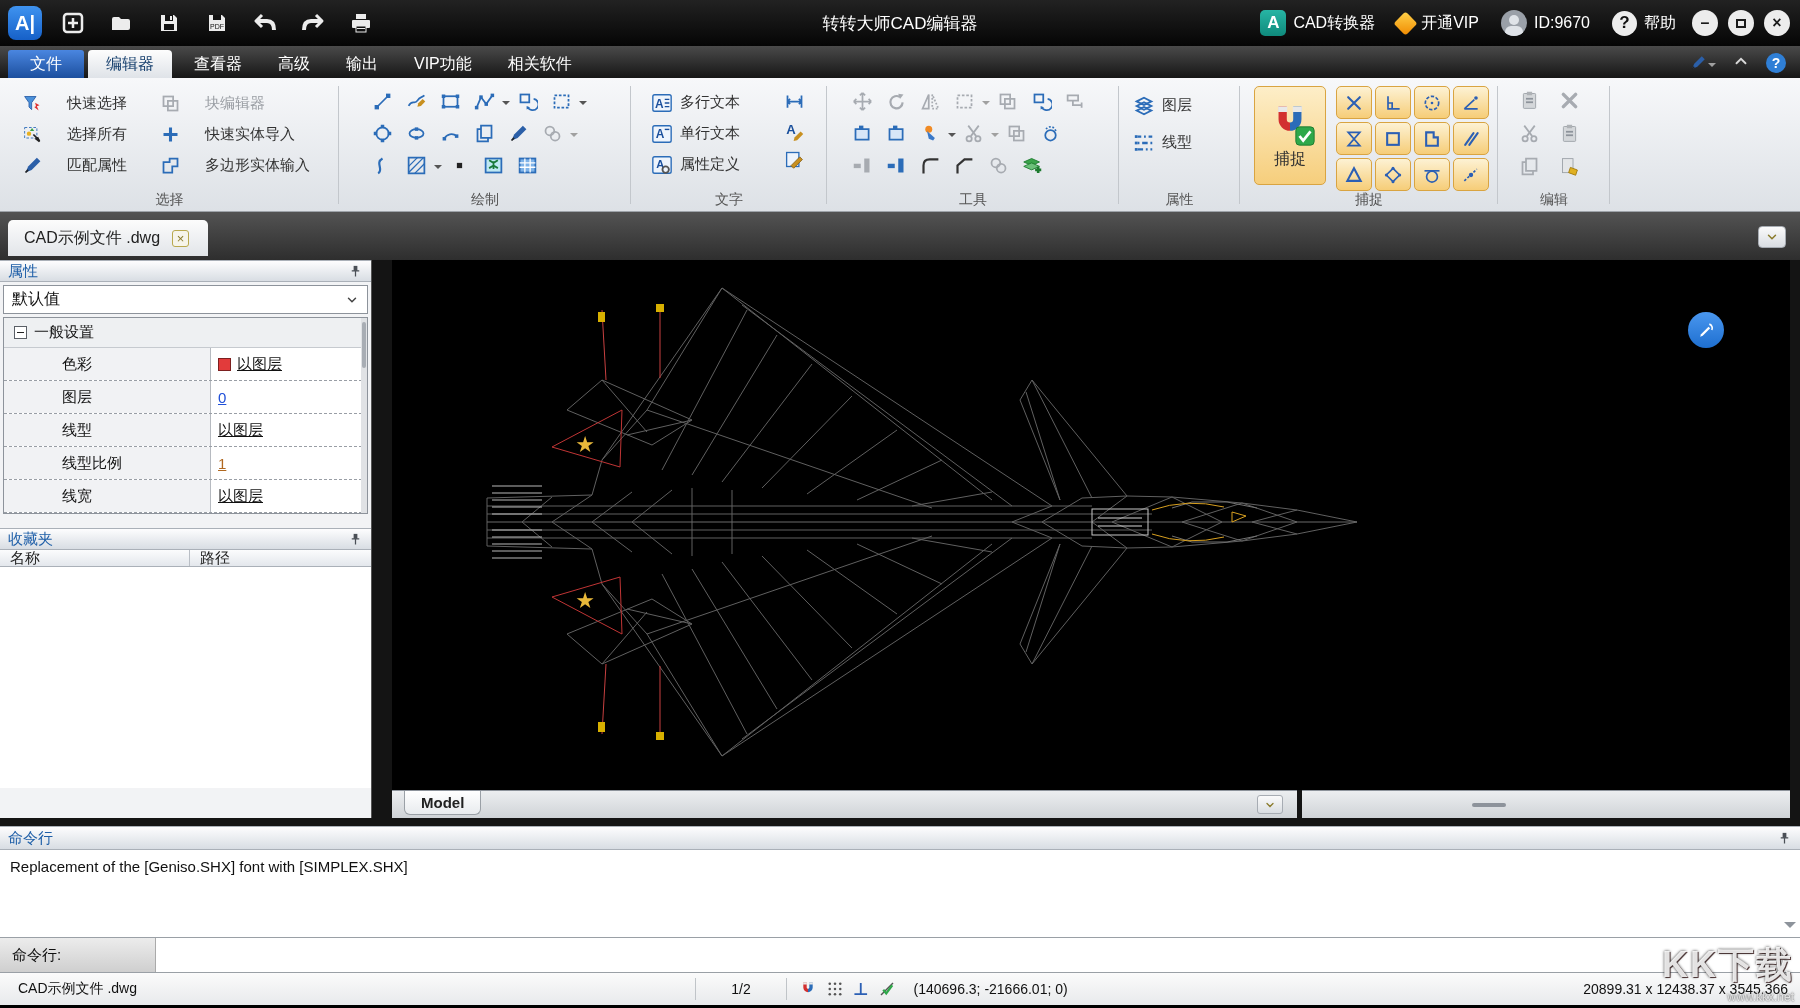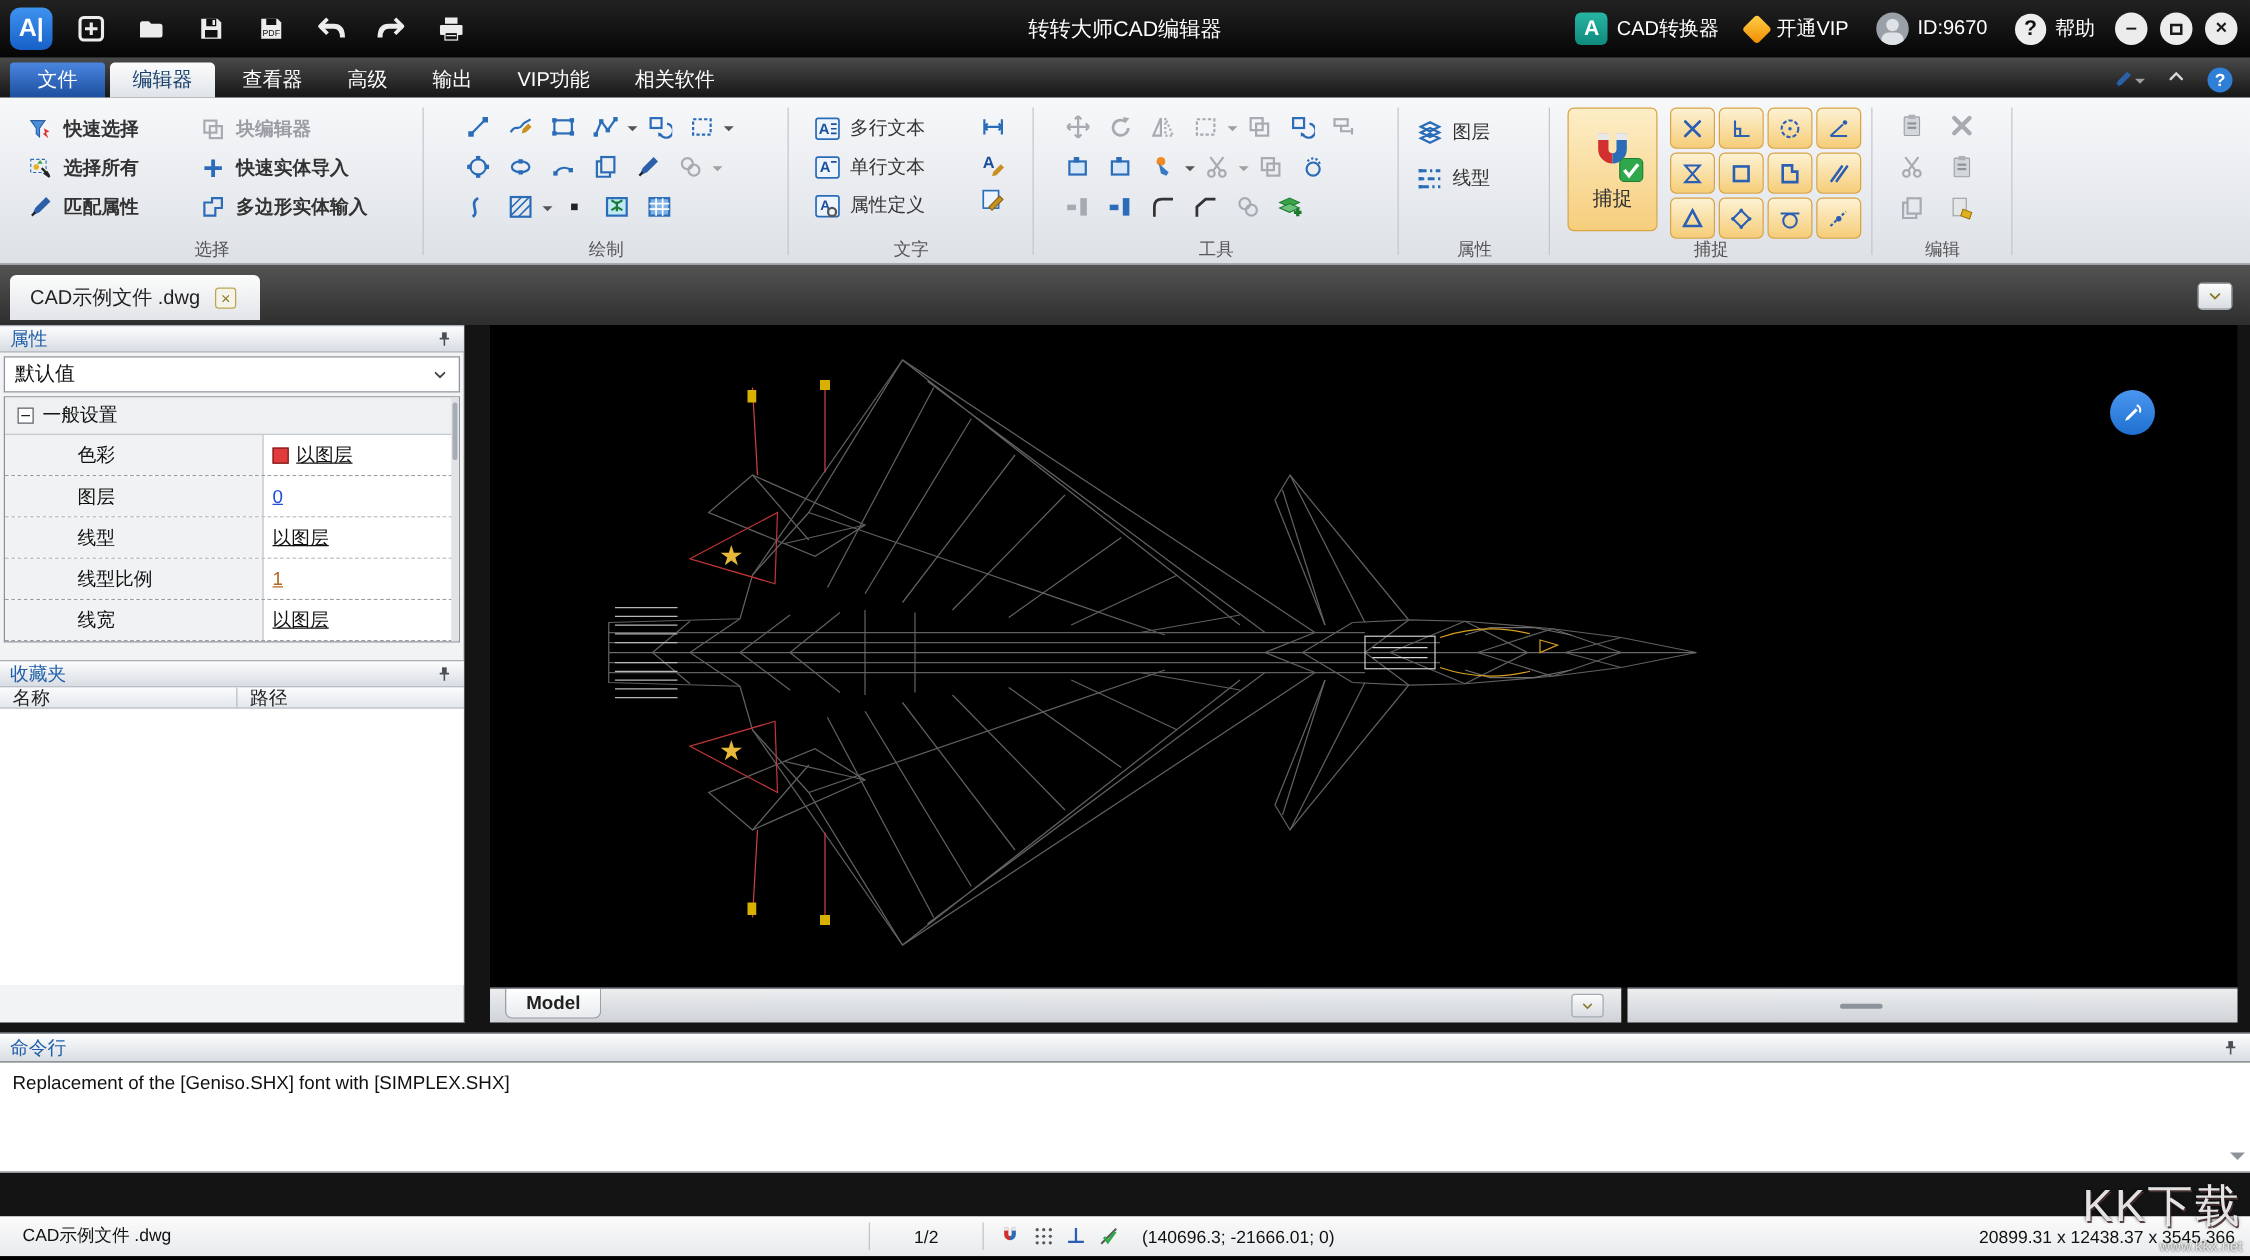--- a/index.html
+++ b/index.html
@@ -32,21 +32,21 @@
 .mtab.active{background:linear-gradient(#fdfdfd,#dfe3e8);color:#17406e;border-radius:4px 4px 0 0;margin:0 4px;}
 .menubar-right{position:absolute;right:14px;top:6px;display:flex;align-items:center;gap:16px;color:#d8d8d8;}
 .mr-q{width:20px;height:20px;border-radius:50%;background:#2f7fd6;color:#fff;font-size:14px;font-weight:bold;display:flex;align-items:center;justify-content:center;}
 .mr-ic svg{width:18px;height:18px;}
 
 
 .ribbon{position:absolute;left:0;top:78px;width:1800px;height:134px;background:linear-gradient(#f7f8fa,#dde1e6);border-bottom:1px solid #9ea3a9;}
 .grp{position:absolute;top:0;height:134px;}
 .grp:after{content:"";position:absolute;right:0;top:8px;bottom:8px;width:1px;background:#c3c7cc;}
 .grp-label{position:absolute;bottom:3px;left:0;right:0;text-align:center;font-size:14px;color:#555;}
-.selrow{display:flex;align-items:center;gap:8px;height:30px;font-size:15px;color:#333;font-weight:bold;}
+.selrow{display:flex;align-items:center;gap:24px;height:30px;font-size:15px;color:#333;}
 .selrow.dis{color:#9a9ea4;}
 .selrow svg{width:21px;height:21px;}
 .icbtn{width:34px;height:29px;display:flex;align-items:center;justify-content:center;border-radius:3px;color:#2b6cb8;}
 .icbtn svg{width:21px;height:21px;}
 .icbtn.gray{color:#a7abb1;}
 .drop{width:0;height:0;border:4px solid transparent;border-top-color:#555;margin-left:1px;margin-top:7px;}
 .icbtn.gray + .drop,.dropg{border-top-color:#a0a0a0;}
 .drawgrid{display:flex;flex-direction:column;gap:1px;padding-top:8px;padding-left:26px;}
 .drow{display:flex;align-items:center;height:31px;}
 .txtrow{display:flex;align-items:center;gap:7px;height:31px;font-size:15px;color:#333;}
@@ -115,21 +115,21 @@
 .st-page{width:90px;text-align:center;}
 .st-icons{display:flex;align-items:center;gap:9px;padding:0 12px;}
 .st-icons svg{width:18px;height:18px;}
 .st-perp{color:#2b5fb4;font-size:17px;font-weight:bold;font-family:"DejaVu Sans",sans-serif;}
 .st-coords{padding-left:6px;width:360px;}
 .st-dims{margin-left:auto;padding-right:12px;}
 .bottomedge{position:absolute;left:0;top:1005px;width:1800px;height:3px;background:#000;}
 
 
 .watermark{position:absolute;right:6px;bottom:4px;text-align:right;pointer-events:none;z-index:50;}
-.wm1{font-size:36px;font-weight:normal;color:rgba(255,255,255,0.88);text-shadow:0 0 3px rgba(0,0,0,0.8),1px 1px 0 rgba(90,60,60,0.9);letter-spacing:2px;}
+.wm1{font-size:36px;font-weight:bold;color:rgba(255,255,255,0.88);text-shadow:0 0 3px rgba(0,0,0,0.8),1px 1px 0 rgba(90,60,60,0.9);letter-spacing:2px;}
 .wm2{font-size:12px;color:rgba(255,255,255,0.75);text-shadow:0 0 2px rgba(0,0,0,0.8);}
 </style>
 </head>
 <body>
 
 <svg width="0" height="0" style="position:absolute">
 <defs>
 <symbol id="s-folder" viewBox="0 0 24 24">
         <path d="M3 19 V8 q0-2 2-2 h5 l2 2 h7 q2 0 2 2 v7 q0 2-2 2 H5 q-2 0-2 0 Z" fill="currentColor"></path>
       </symbol>
@@ -1125,20 +1125,24 @@
       <svg>
           <use href="#s-pin"></use>
         </svg>
     </div>
     <div class="cmdlog">
       <span>Replacement of the [Geniso.SHX] font with [SIMPLEX.SHX]</span>
     </div>
     <div class="cmdscroll">
         <span class="dn"></span>
       </div>
+    <div class="cmdinput">
+      <div class="cmdlabel">命令行:</div>
+      <input class="cmdfield" type="text" style="">
+    </div>
   </section>
 
   <footer class="statusbar">
     <div class="st-file">CAD示例文件 .dwg</div>
     <div class="st-sep"></div>
     <div class="st-page">1/2</div>
     <div class="st-sep"></div>
     <div class="st-icons">
       <svg>
           <use href="#s-magnet"></use>

